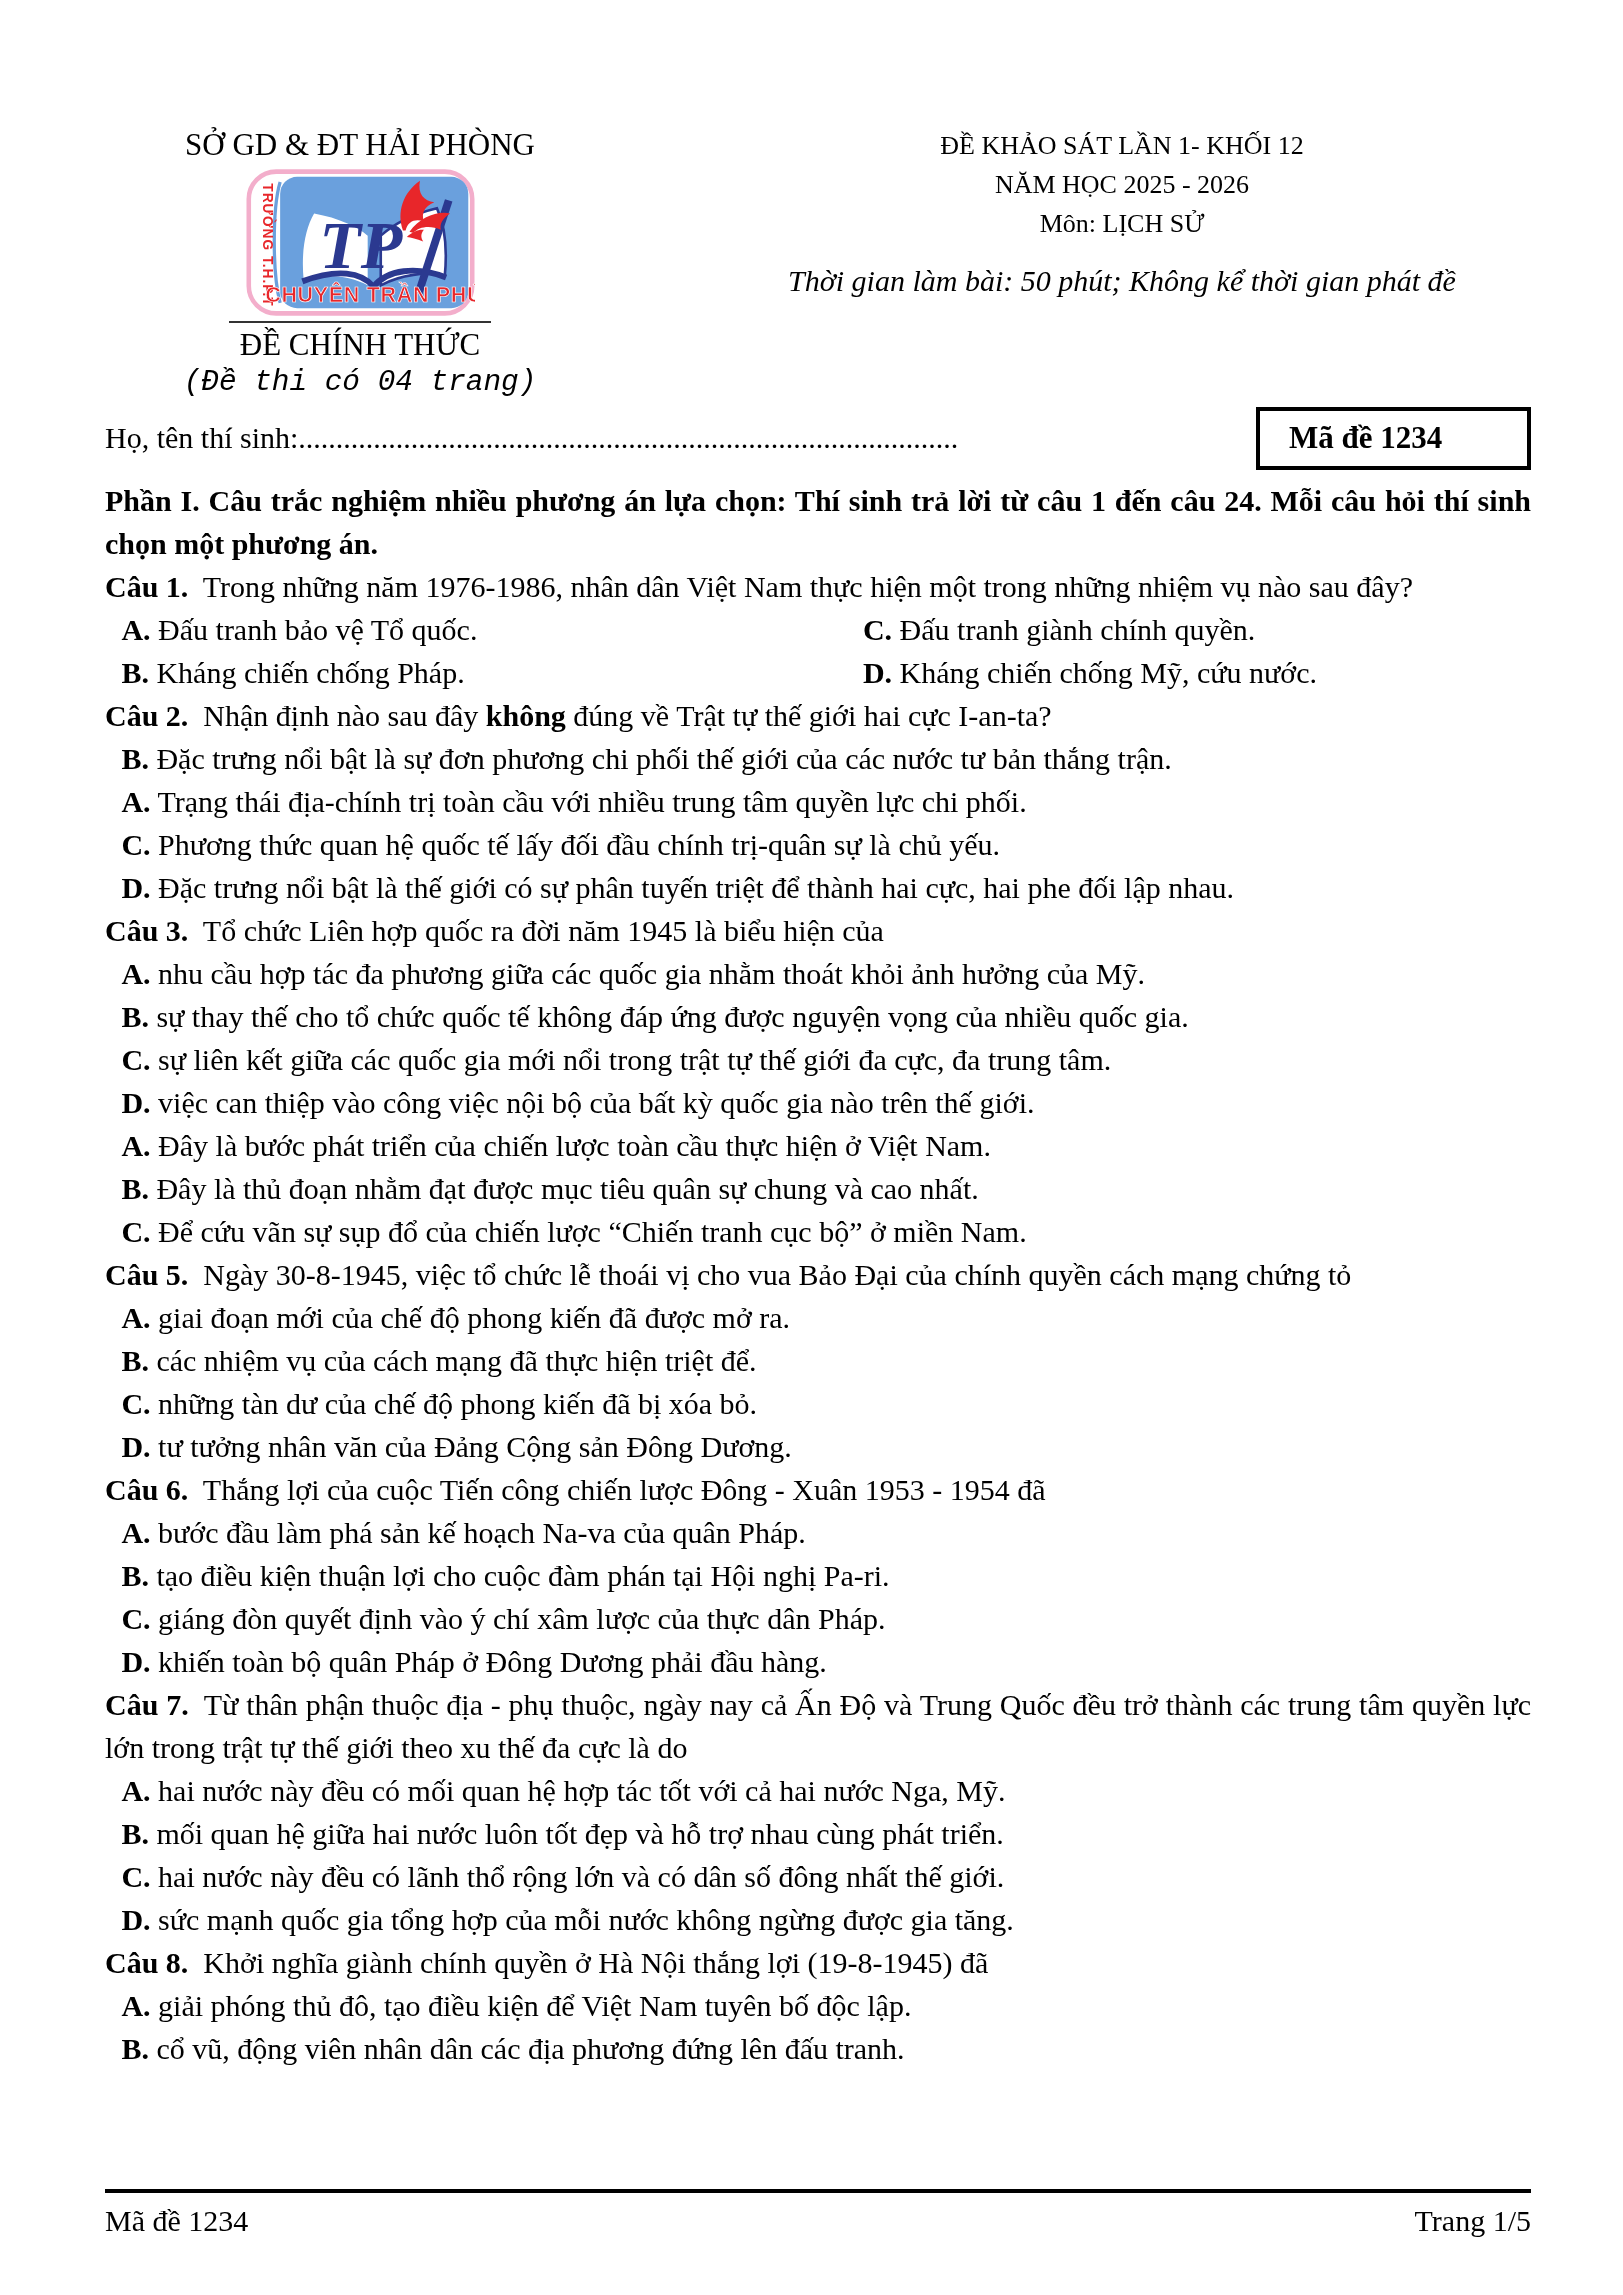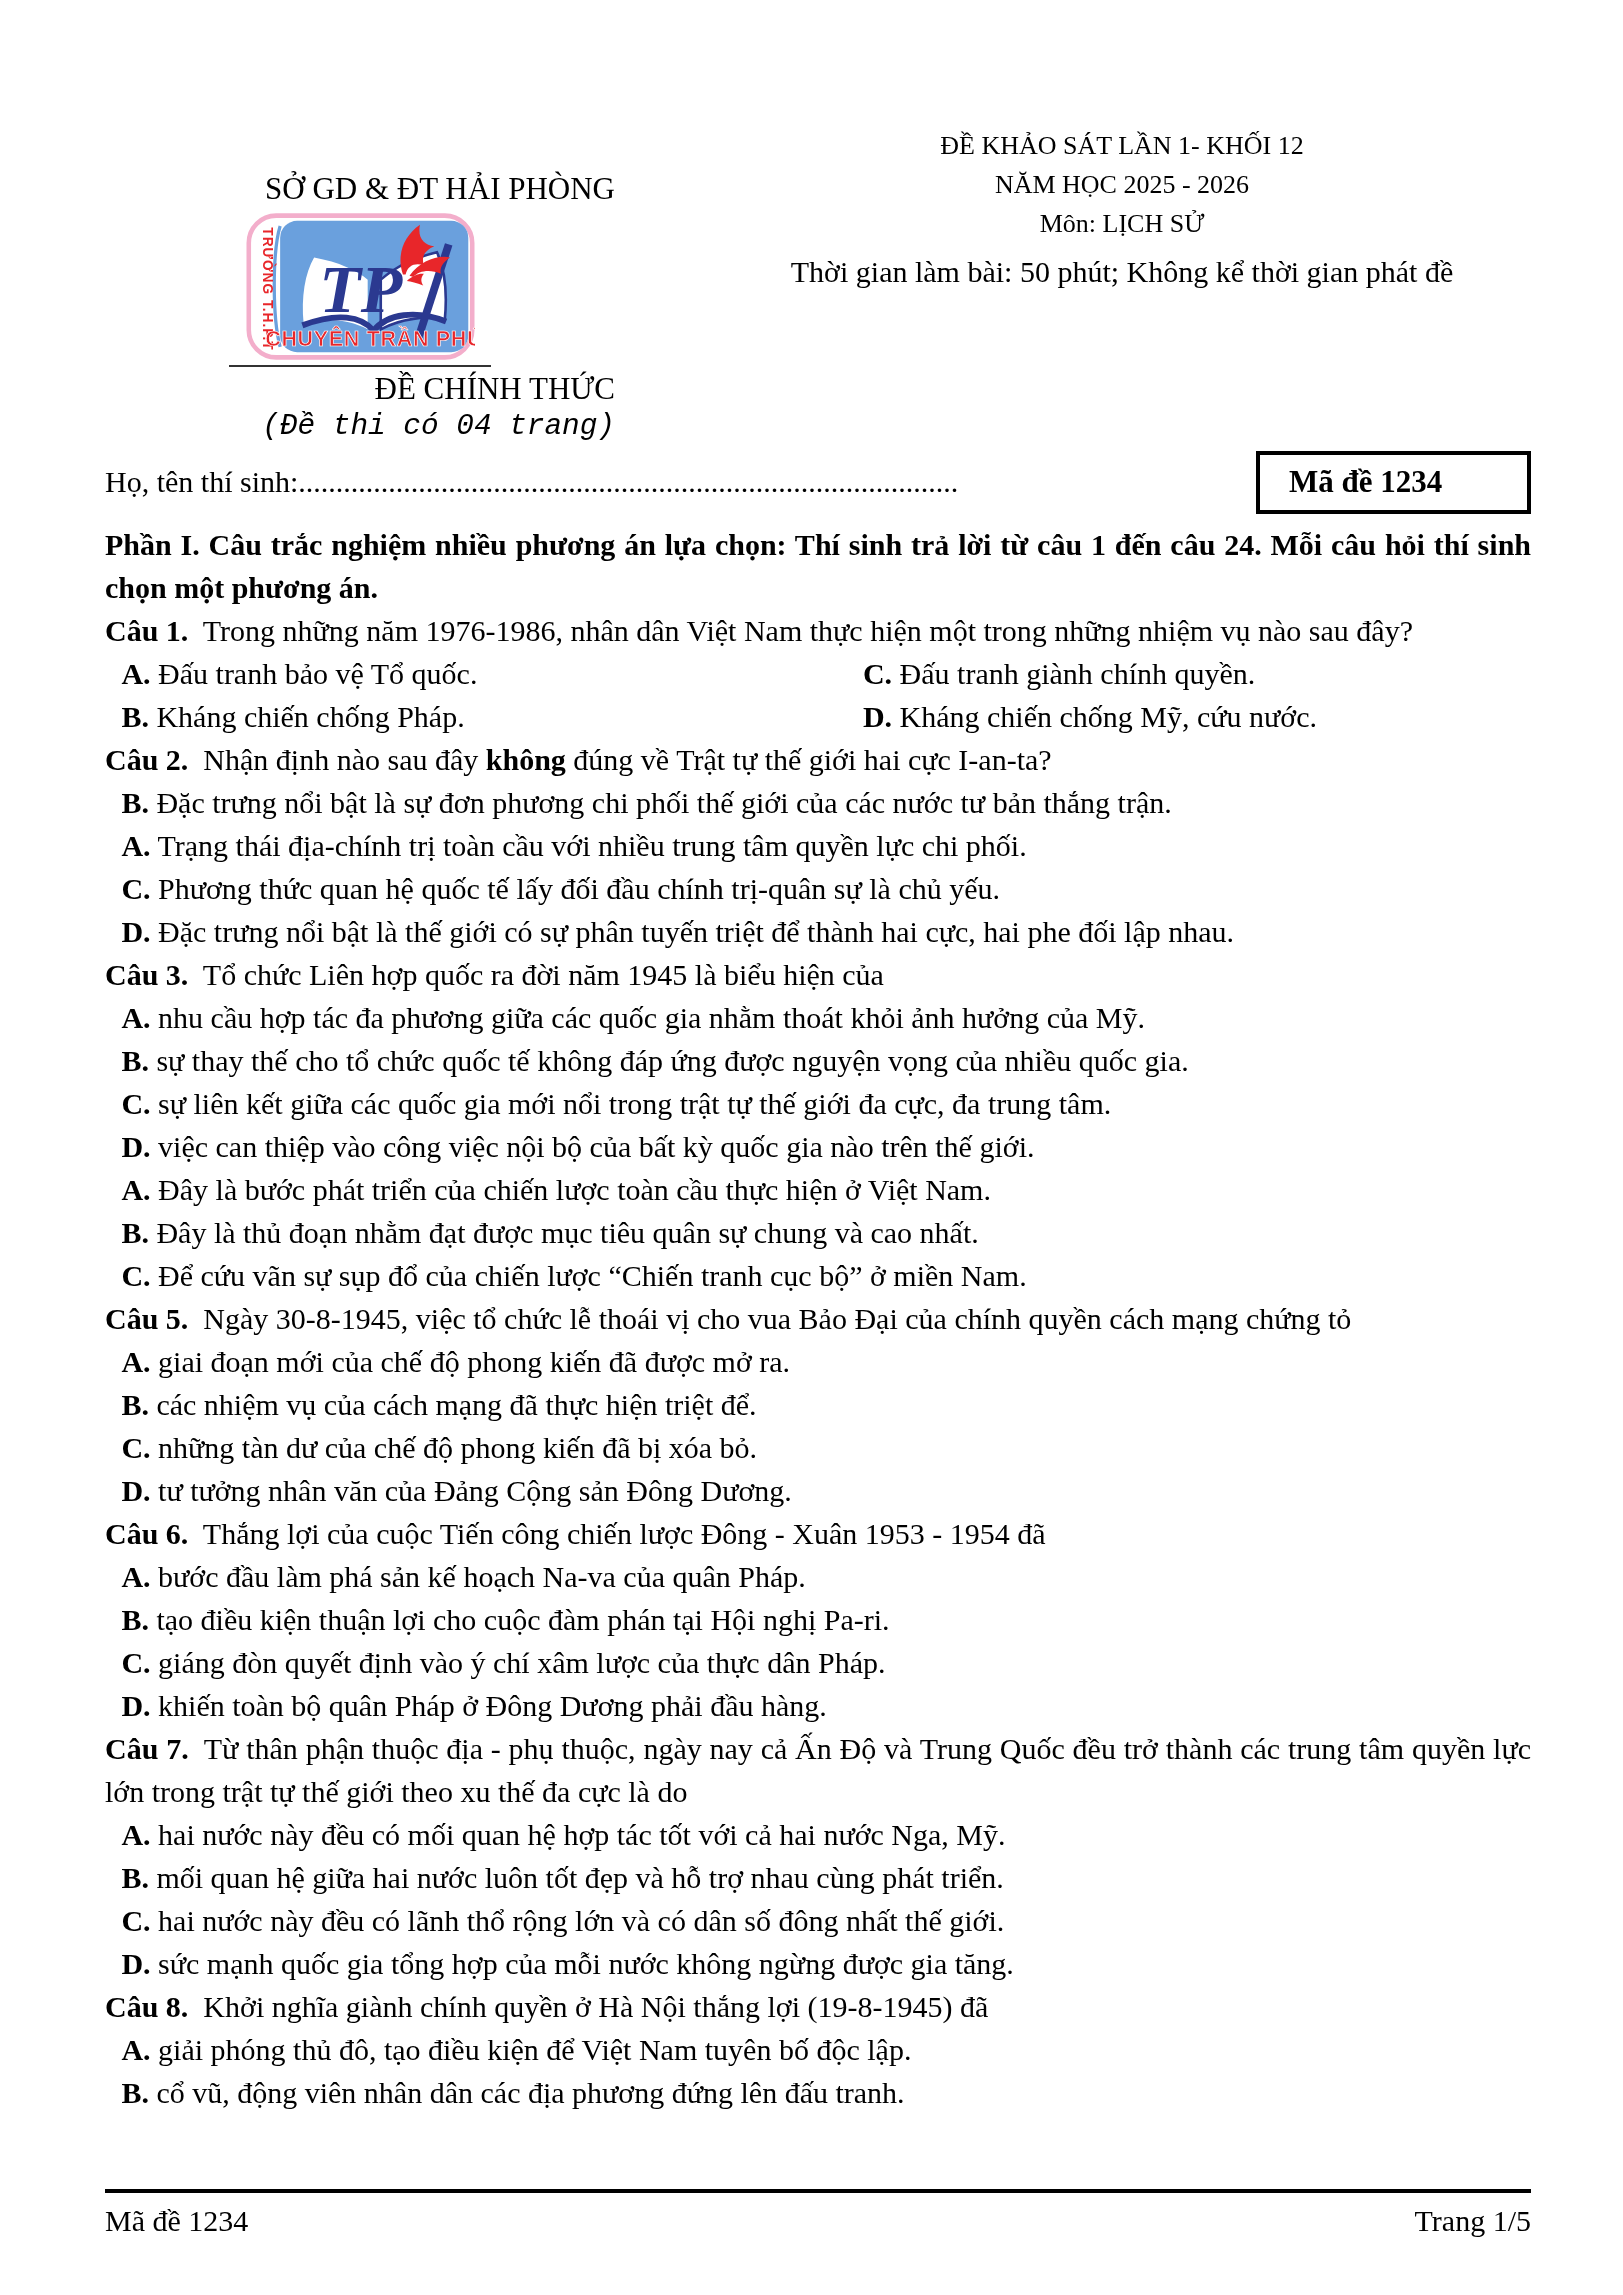--- a/index.html
+++ b/index.html
@@ -1,29 +1,29 @@
 <!DOCTYPE html>
 <html style="font-size:10.5px"><head>
 <meta charset="utf-8">
 <style>
   html,body{margin:0;padding:0;background:#ffffff;}
   body{width:1623px;height:2295px;position:relative;font-family:"Liberation Serif",serif;color:#000;}
   .page{position:absolute;inset:0;padding:126px 92px 0 105px;box-sizing:border-box;}
 
   
   .header{display:flex;align-items:flex-start;}
-  .h-left{width:510px;flex:none;text-align:right;margin-top:44px;}
+  .h-left{width:510px;flex:none;text-align:center;}
   .dept{font-size:31px;line-height:38px;white-space:nowrap;}
   .logo-wrap{width:229px;margin:5.2px auto 0;}
   .logo-underline{width:262px;border-top:2px solid #333;margin:2.6px auto 0;}
   .official{font-size:31px;line-height:39px;margin-top:2.6px;}
   .pages-note{font-style:italic;font-size:29.4px;line-height:37px;font-family:Liberation Mono, monospace;}
   .h-right{flex:1;text-align:center;padding-left:98px;}
   .title-line{font-weight:normal;font-size:26px;line-height:39px;}
-  .time-note{font-size:30px;line-height:38px;margin-top:10px;white-space:nowrap;}
+  .time-note{font-style:italic;font-size:30px;line-height:38px;margin-top:19px;white-space:nowrap;}
 
   
   .name-row{display:flex;justify-content:space-between;align-items:center;margin-top:5.2px;}
   .name-line{font-size:30px;}
   .code-box{border:4.6px solid #000;width:275px;box-sizing:border-box;padding:8.5px 6.5px 8.5px 29px;
             font-weight:bold;font-size:31px;line-height:38px;white-space:nowrap;}
 
   
   .content{font-size:30px;line-height:43px;margin-top:9.2px;}
   .part-heading{font-weight:bold;text-align:justify;}

